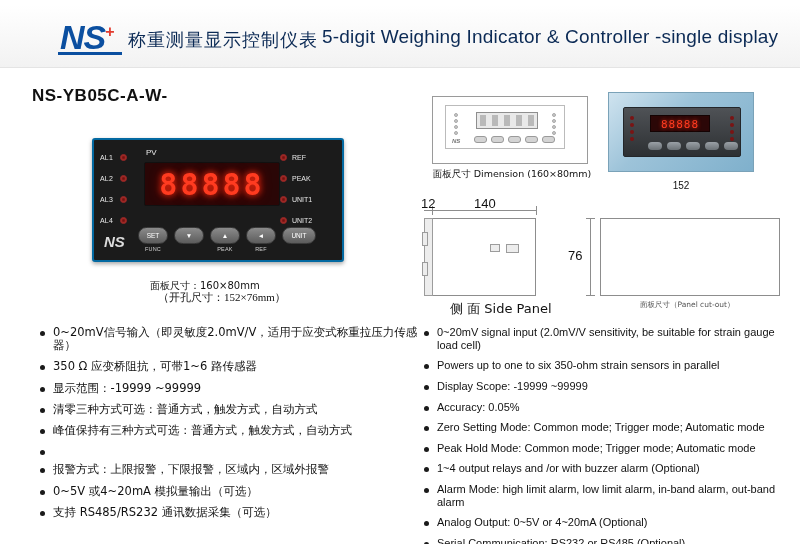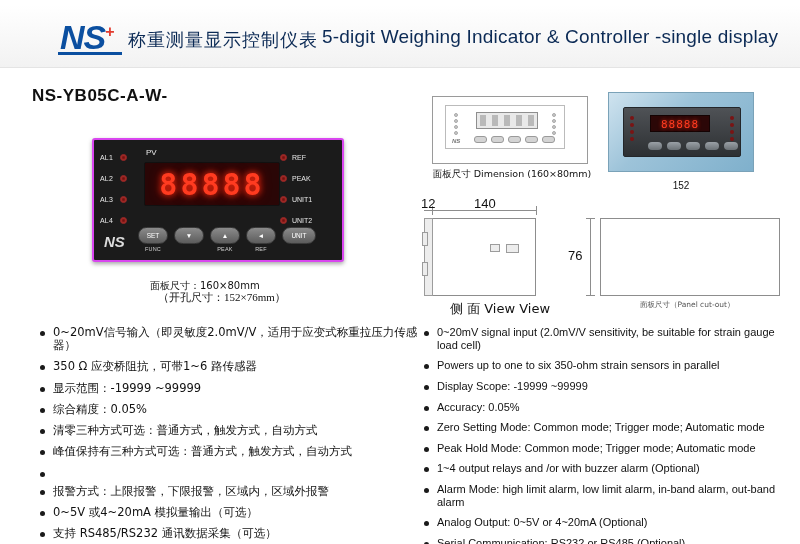--- a/index.html
+++ b/index.html
@@ -48,21 +48,21 @@
     position: absolute; left: 32px; top: 86px;
     font-size: 17px; font-weight: bold; color: #111;
     letter-spacing: 0.5px;
   }
 
   
   .panel {
     position: absolute; left: 92px; top: 138px;
     width: 252px; height: 124px;
     background: #1b1b1b;
-    border: 2px solid #d946ef;
+    border: 2px solid #0369a1;
     border-radius: 3px;
     box-shadow: 0 2px 4px rgba(0,0,0,0.35);
   }
   .al-col {
     position: absolute; left: 6px; top: 8px; width: 40px;
   }
   .al-item {
     display: flex; align-items: center; height: 18px; margin-bottom: 3px;
   }
   .al-label {
@@ -408,43 +408,39 @@
 
   <div class="tdline" style="left:20px; top:14px; width:9px; height:1px;"></div>
   <div class="tdtext" style="left:17px; top:0px;">12</div>
 
   <div class="tdbox" style="left:196px; top:22px; width:180px; height:78px;"></div>
   <div class="tdline" style="left:186px; top:22px; width:1px; height:78px;"></div>
   <div class="tdline" style="left:182px; top:22px; width:9px; height:1px;"></div>
   <div class="tdline" style="left:182px; top:99px; width:9px; height:1px;"></div>
   <div class="tdtext" style="left:164px; top:52px;">76</div>
 
-  <div class="tdtext cn" style="left:46px; top:104px;">侧 面 View View</div>
+  <div class="tdtext cn" style="left:46px; top:104px;">侧 面 Side Panel</div>
   <div class="tdtext cn" style="left:236px; top:104px; font-size:7.5px; color:#555;">面板尺寸（Panel cut-out）</div>
 </div>
 
 <div class="spec-col left">
   <div class="spec-item">
       <span class="bullet"></span>
       <span class="spec-text-cn">0~20mV信号输入（即灵敏度2.0mV/V，适用于应变式称重拉压力传感器）</span>
     </div>
   <div class="spec-item">
       <span class="bullet"></span>
       <span class="spec-text-cn">350 Ω 应变桥阻抗，可带1~6 路传感器</span>
     </div>
   <div class="spec-item">
       <span class="bullet"></span>
       <span class="spec-text-cn">显示范围：-19999 ~99999</span>
     </div>
   <div class="spec-item">
       <span class="bullet"></span>
-      <span class="spec-text-cn">综合精度：0.05%</span>
-    </div>
-  <div class="spec-item">
-      <span class="bullet"></span>
       <span class="spec-text-cn">清零三种方式可选：普通方式，触发方式，自动方式</span>
     </div>
   <div class="spec-item">
       <span class="bullet"></span>
       <span class="spec-text-cn">峰值保持有三种方式可选：普通方式，触发方式，自动方式</span>
     </div>
   <div class="spec-item">
       <span class="bullet"></span>
     </div>
   <div class="spec-item">

